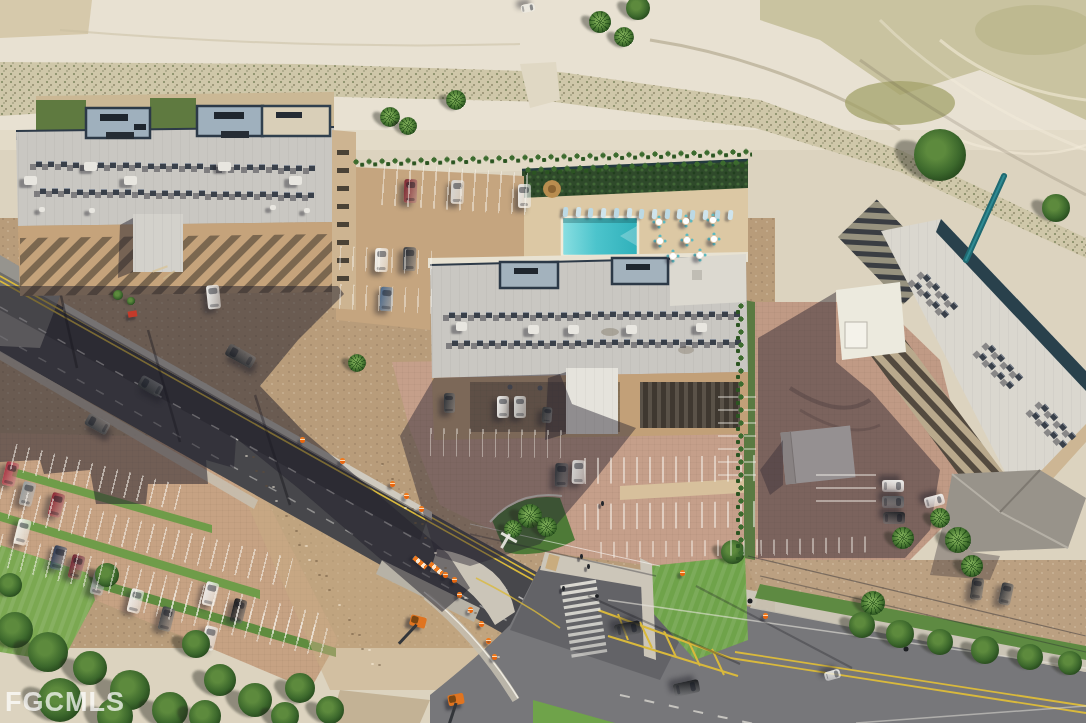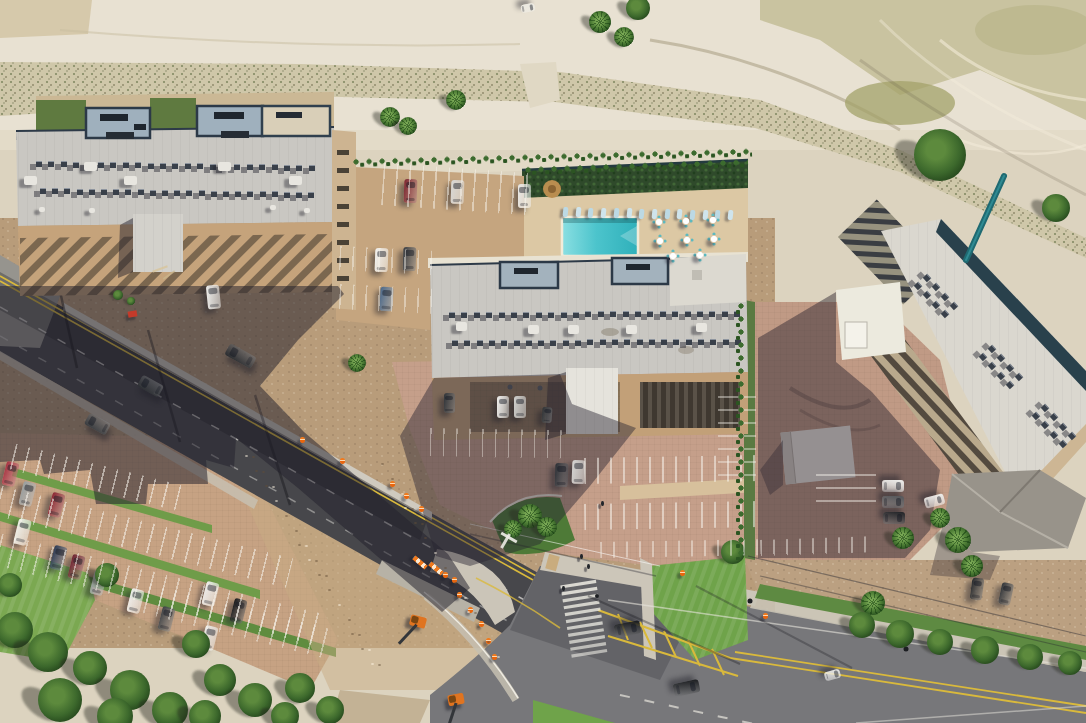--- a/index.html
+++ b/index.html
@@ -880,13 +880,14 @@
       <div class="deb" style="left: 262px; top: 471px; width: 3px; height: 2px; background: rgba(100, 80, 55, 0.5);"></div>
       <div class="deb" style="left: 315px; top: 560px; width: 3px; height: 2px; background: rgba(100, 80, 55, 0.5);"></div>
       <div class="deb" style="left: 368px; top: 649px; width: 3px; height: 2px; background: rgba(255, 246, 228, 0.55);"></div>
       <div class="deb" style="left: 421px; top: 523px; width: 3px; height: 2px; background: rgba(100, 80, 55, 0.5);"></div>
       <div class="deb" style="left: 474px; top: 612px; width: 3px; height: 2px; background: rgba(100, 80, 55, 0.5);"></div>
       <div class="deb" style="left: 272px; top: 486px; width: 3px; height: 2px; background: rgba(255, 246, 228, 0.55);"></div>
       <div class="deb" style="left: 325px; top: 575px; width: 3px; height: 2px; background: rgba(100, 80, 55, 0.5);"></div>
       <div class="deb" style="left: 378px; top: 664px; width: 3px; height: 2px; background: rgba(100, 80, 55, 0.5);"></div>
     </div>
 
+  <div id="watermark">FGCMLS</div>
 </div>
 
 </body></html>

